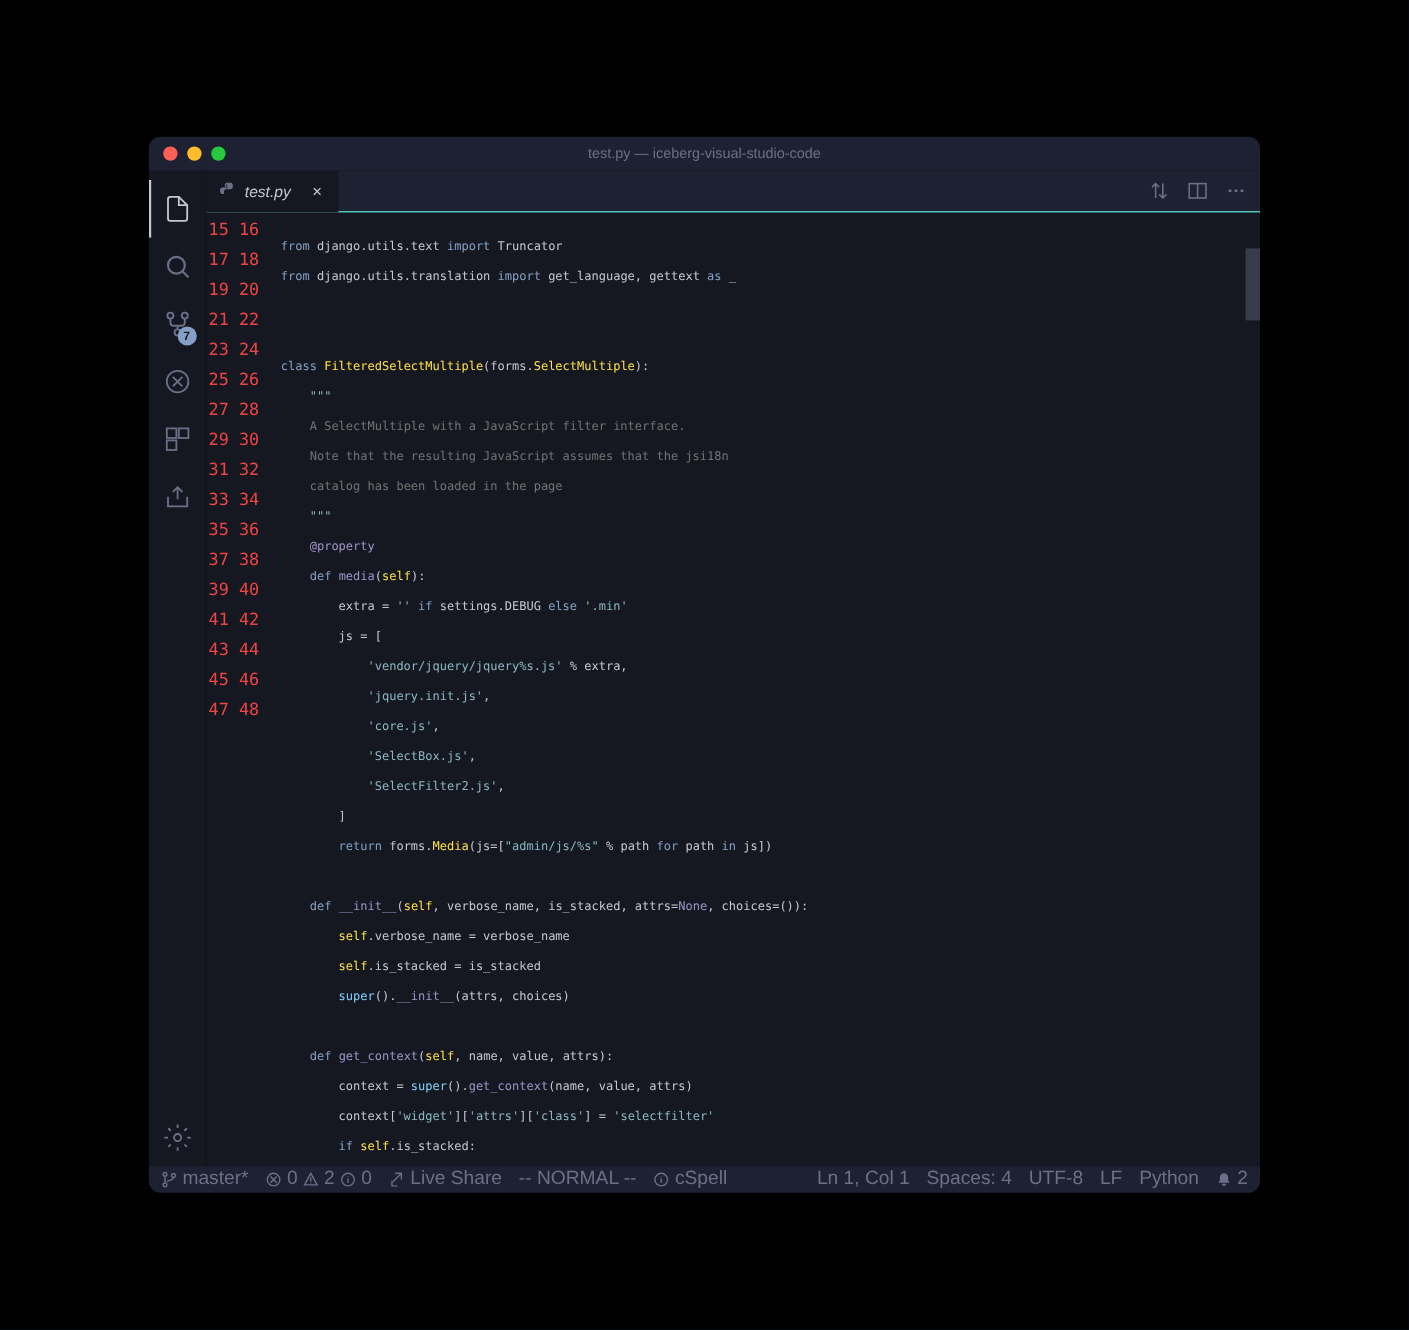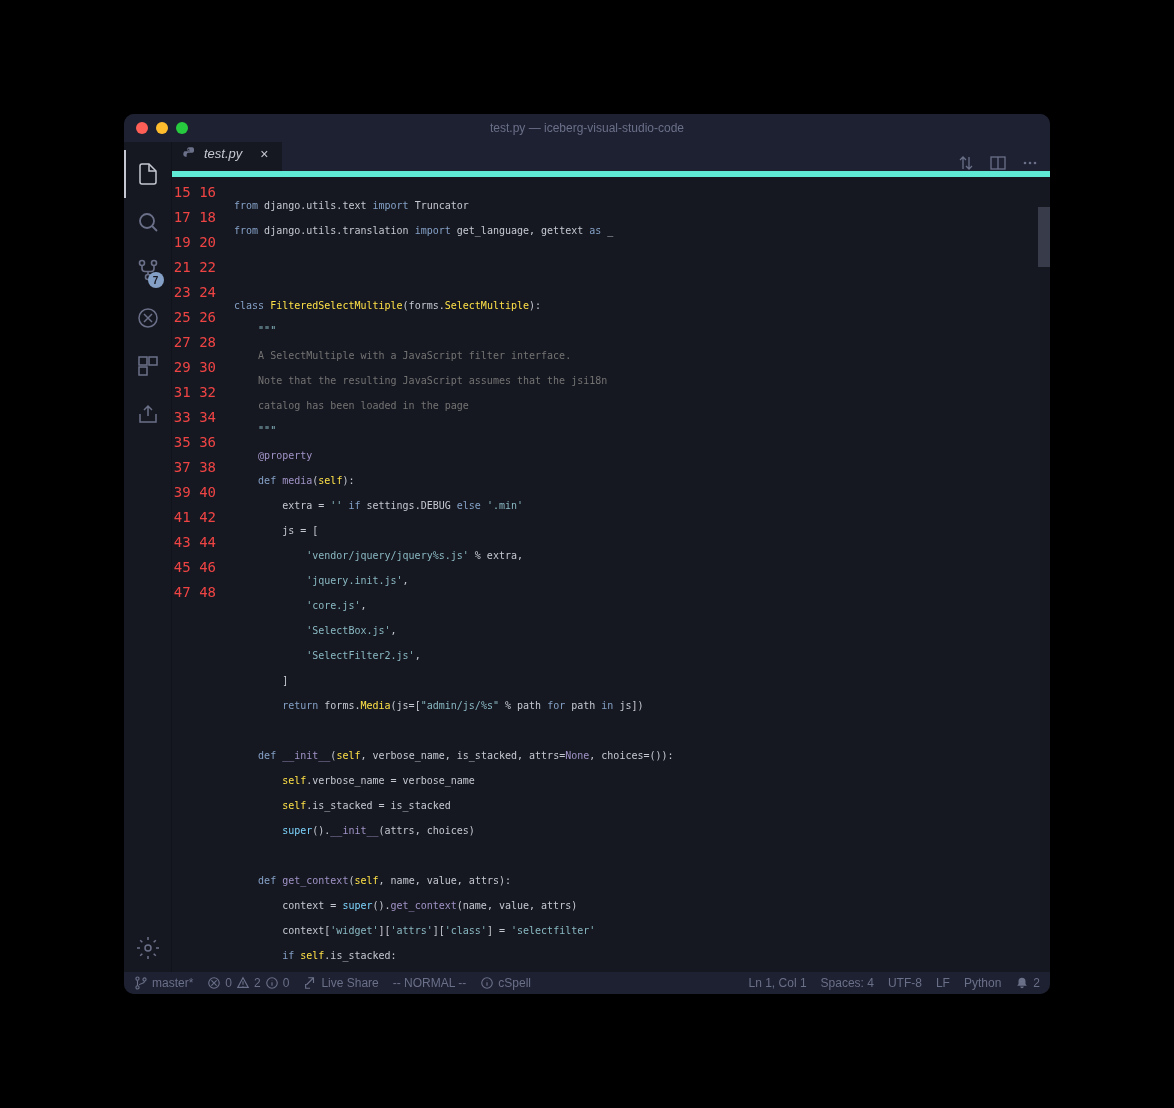--- a/index.html
+++ b/index.html
@@ -12,32 +12,32 @@
 .title{position:absolute;left:50%;transform:translateX(-50%);color:#6b7089;font-size:12px;font-family:-apple-system,sans-serif}
 .body{flex:1;display:flex;overflow:hidden}
 .activitybar{width:48px;background:#161821;display:flex;flex-direction:column;align-items:center;padding-top:8px;border-right:1px solid rgba(0,0,0,.2)}
 .actbtn{width:48px;height:48px;display:flex;align-items:center;justify-content:center;color:#6b7089;cursor:pointer;position:relative}
 .actbtn.active{color:#c6c8d1}
 .actbtn.active::before{content:"";position:absolute;left:0;top:0;bottom:0;width:2px;background:#c6c8d1}
 .actbtn svg{width:24px;height:24px}
 .actbtn .badge{position:absolute;top:26px;left:24px;background:#84a0c6;color:#161821;font-size:10px;min-width:16px;height:16px;border-radius:12px;display:flex;align-items:center;justify-content:center;padding:0 4px;font-family:-apple-system,sans-serif;font-weight:600}
 .spacer{flex:1}
 .main{flex:1;display:flex;flex-direction:column;overflow:hidden}
-.tabs{height:35px;background:#1e2132;display:flex;align-items:flex-end;border-bottom:6px solid #5eead4}
+.tabs{height:35px;background:#1e2132;display:flex;align-items:center;border-bottom:1px solid #5eead4}
 .tab{height:35px;padding:0 10px;display:flex;align-items:center;gap:6px;background:#161821;color:#c6c8d1;font-size:13px;font-style:italic;cursor:pointer;font-family:-apple-system,sans-serif}
 .tab .pyicon{width:16px;height:16px;color:#6b7089}
 .tab .close{color:#c6c8d1;font-size:14px;margin-left:8px;width:16px;text-align:center;font-style:normal}
 .tabactions{margin-left:auto;display:flex;gap:16px;padding:0 12px;color:#6b7089}
 .tabactions svg{width:16px;height:16px;cursor:pointer}
 .editor{flex:1;display:flex;overflow:hidden;position:relative}
 .gutter{width:62px;text-align:right;padding-right:18px;color:#ef4444;font-size:14px;line-height:25px;user-select:none;padding-top:3px}
 .code{flex:1;font-size:10px;line-height:25px;color:#c6c8d1;white-space:pre;padding-top:16px;overflow:hidden}
 .scrollind{position:absolute;right:0;top:30px;width:12px;height:60px;background:#6b7089;opacity:.4}
 .kw{color:#84a0c6}.fn{color:#a093c7}.str{color:#89b8c2}.cmt{color:#737373}.num,.const{color:#a093c7}.cls{color:#fde047}.builtin{color:#7dd3fc}
-.statusbar{height:22px;background:#1e2132;display:flex;align-items:center;padding:0 10px;color:#6b7089;font-size:12px;gap:14px;font-family:-apple-system,sans-serif;flex-shrink:0}
+.statusbar{height:22px;background:#1e2132;display:flex;align-items:center;padding:0 10px;color:#6b7089;font-size:16px;gap:14px;font-family:-apple-system,sans-serif;flex-shrink:0}
 .statusbar .grp{display:flex;align-items:center;gap:4px}
 .statusbar .sbspacer{flex:1}
 .statusbar svg{width:14px;height:14px}
 </style>
 </head>
 <body>
 
 <div class="window">
   <div class="titlebar">
     <div class="traffic">

